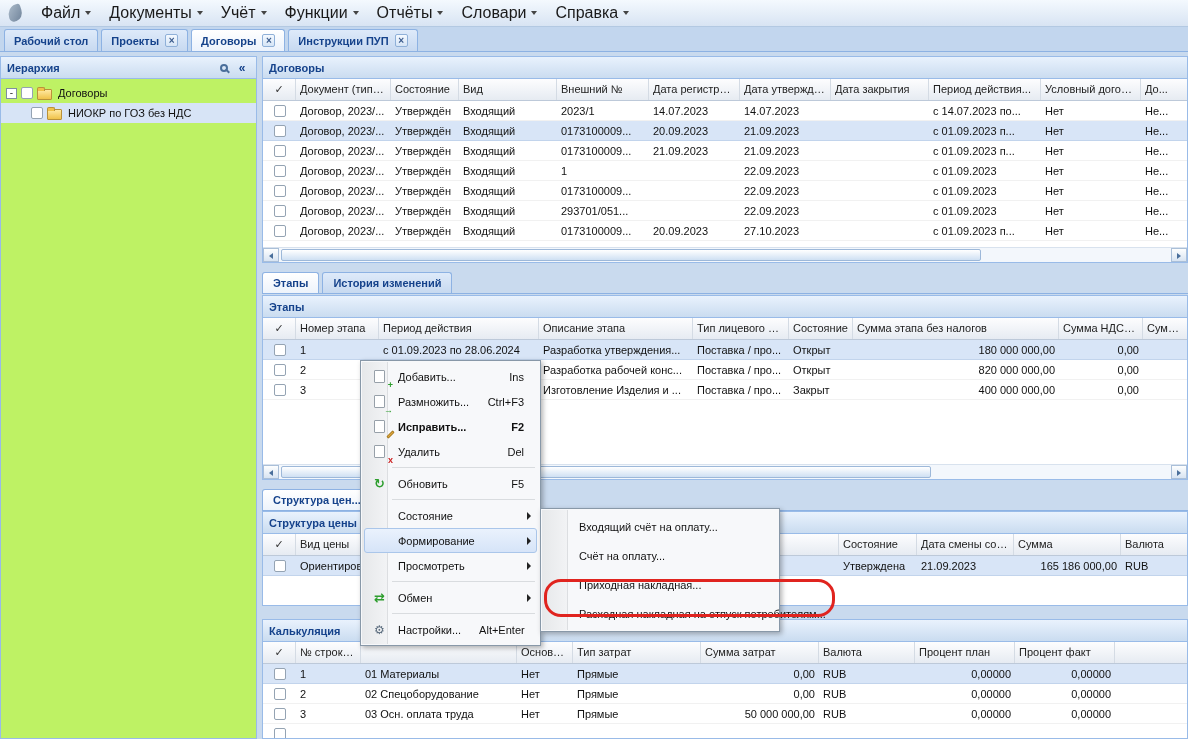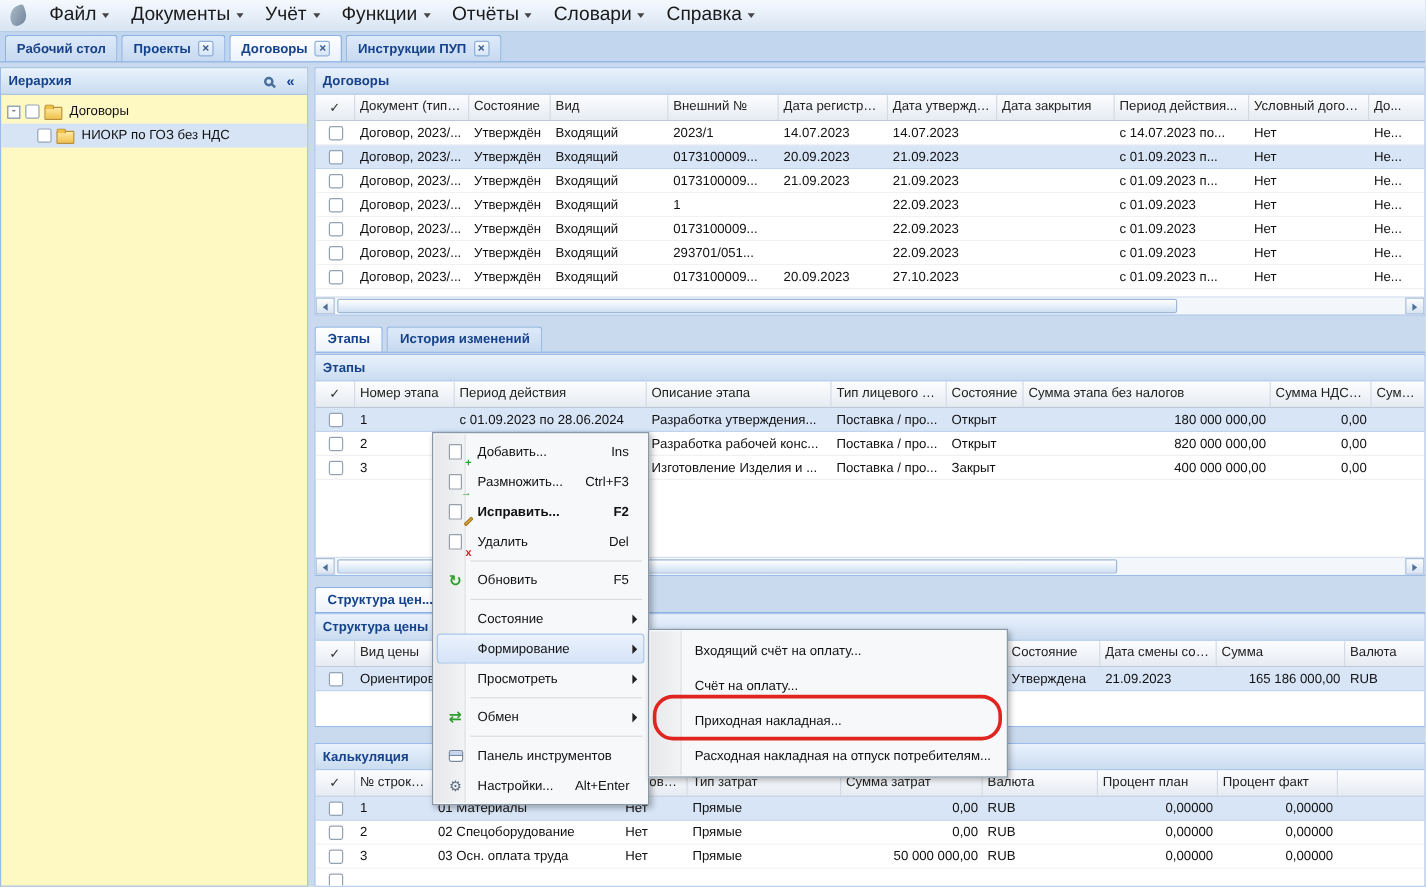--- a/index.html
+++ b/index.html
@@ -13,21 +13,21 @@
   .caret{width:0;height:0;border-left:3.5px solid transparent;border-right:3.5px solid transparent;border-top:4px solid #444}
 
   
   .tabbar{position:absolute;left:0;top:27px;width:1188px;height:25px;background:#c2d6ee;border-bottom:1px solid #8db2e3;display:flex;align-items:flex-end;gap:3px;padding-left:4px}
   .tab{height:22px;display:flex;align-items:center;gap:6px;padding:0 9px;border:1px solid #8db2e3;border-bottom:none;border-radius:3px 3px 0 0;background:linear-gradient(#deeafa,#c7d9f0);color:#15428b;font-weight:bold}
   .tab.active{background:linear-gradient(#ffffff,#ebf2fc)}
   .close{width:13px;height:13px;border:1px solid #8fb0d8;border-radius:2px;background:linear-gradient(#f4f9ff,#d6e5f6);display:flex;align-items:center;justify-content:center;color:#3a5a8c;font-size:10px;font-weight:bold;line-height:1}
   .close::after{content:"×"}
 
   
-  .sidebar{position:absolute;left:0;top:56px;width:257px;height:683px;border:1px solid #99bbe8;background:#fef9c3}
+  .sidebar{position:absolute;left:0;top:56px;width:257px;height:683px;border:1px solid #99bbe8;background:#bef264}
   .p-head{height:22px;display:flex;align-items:center;padding:0 6px;background:linear-gradient(#e9f2fd,#cadcf0);border-bottom:1px solid #99bbe8;color:#15428b;font-weight:bold}
   .hh-ic{margin-left:auto;width:16px;height:16px;display:flex;align-items:center;justify-content:center;color:#15428b;font-weight:bold;cursor:default}
   .hh-ic + .hh-ic{margin-left:2px}
   .mag{position:relative;width:8px;height:8px;border:2px solid #4a6f9b;border-radius:50%}
   .mag::after{content:"";position:absolute;width:5px;height:2px;background:#4a6f9b;transform:rotate(45deg);right:-4px;bottom:-2px}
   .chev::after{content:"«";font-size:12px}
   .tree{padding-top:4px}
   .tree-row{height:20px;display:flex;align-items:center;gap:4px;white-space:nowrap}
   .tree-row.selected{background:#d7e4f6}
   .exp{width:11px;height:11px;border:1px solid #7f8fa0;background:#fff;display:flex;align-items:center;justify-content:center;font-size:10px;color:#333;line-height:1}
@@ -539,34 +539,28 @@
     <div class="msep"></div>
     <div class="mi has-sub">
       <span class="mi-icon">
           <span class="glyph">⇄</span>
         </span>
       <span>Обмен</span>
     </div>
     <div class="msep"></div>
     <div class="mi">
       <span class="mi-icon">
-          <span class="tbx"></span>
-        </span>
-      <span>Панель инструментов</span>
-    </div>
-    <div class="mi">
-      <span class="mi-icon">
           <span class="glyph gear">⚙</span>
         </span>
       <span>Настройки...</span>
       <span class="sc">Alt+Enter</span>
     </div>
   </div>
 
-  <div class="menu submenu" style="left:540px;top:524px;width:300px;z-index:60">
+  <div class="menu submenu" style="left:540px;top:508px;width:240px;z-index:60">
     <div class="icon-col"></div>
     <div class="mi">
       <span>Входящий счёт на оплату...</span>
     </div>
     <div class="mi">
       <span>Счёт на оплату...</span>
     </div>
     <div class="mi">
       <span>Приходная накладная...</span>
     </div>

